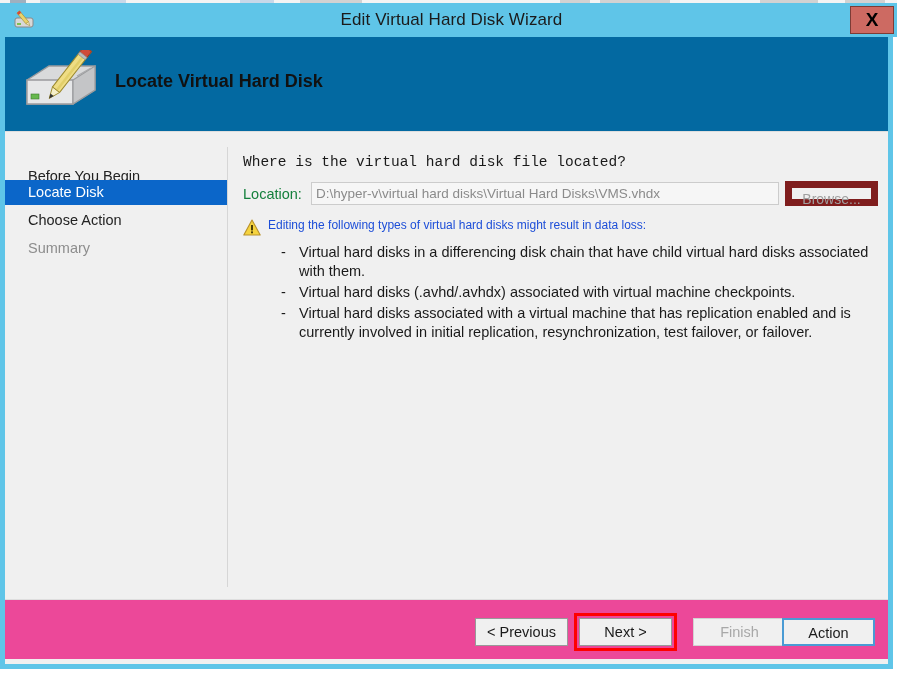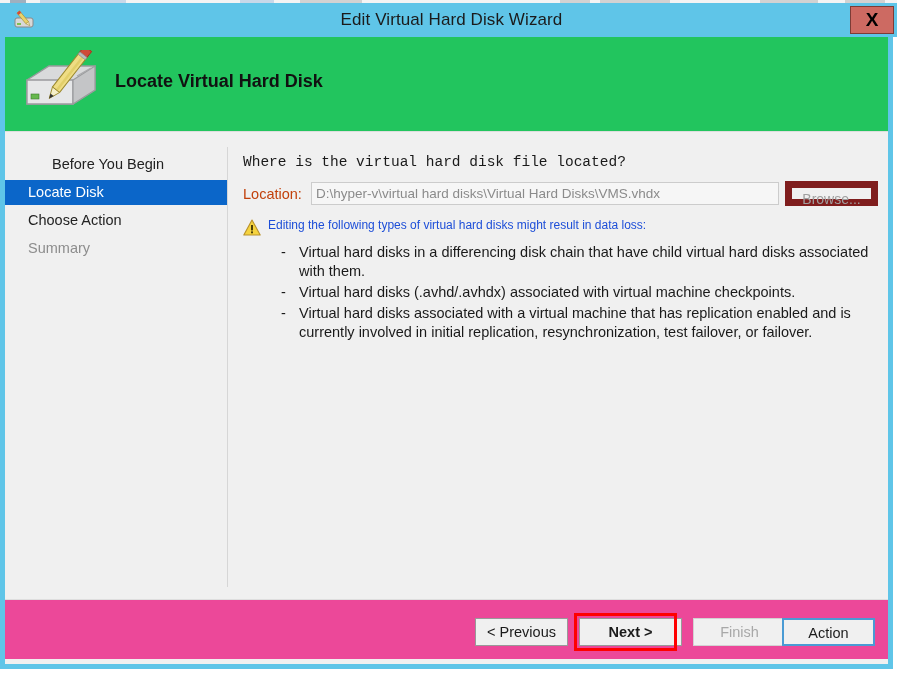--- a/index.html
+++ b/index.html
@@ -90,21 +90,21 @@
     cursor: pointer;
     font-family: "Liberation Sans", sans-serif;
   }
 
   
   #header-band {
     position: absolute;
     left: 0; top: 34px;
     width: 883px;
     height: 95px;
-    background: #22c55e;
+    background: #0369a1;
     border-bottom: 1px solid #dedede;
     box-sizing: border-box;
   }
   #header-icon {
     position: absolute;
     left: 14px; top: 13px;
     width: 84px; height: 68px;
   }
   #header-title {
     position: absolute;
@@ -168,21 +168,21 @@
     position: absolute;
     left: 6px; top: 21px;
     font-size: 14.5px;
     color: #1a1a1a;
     font-family: Liberation Mono, monospace;
   }
   #location-label {
     position: absolute;
     left: 6px; top: 53px;
     font-size: 14.5px;
-    color: #c2410c;
+    color: #15803d;
   }
   #location-input {
     position: absolute;
     left: 74px; top: 49px;
     width: 468px;
     height: 23px;
     box-sizing: border-box;
     border: 1px solid #cccccc;
     background: #f6f6f6;
     color: #8b8b8b;
@@ -261,21 +261,21 @@
     background: #f0f0f0;
     border: 1px solid #999999;
     font-size: 14.5px;
     font-family: "Liberation Sans", sans-serif;
     color: #1a1a1a;
     text-align: center;
     line-height: 26px;
     cursor: pointer;
   }
   #previous-button { left: 470px; width: 93px; }
-  #next-button     { left: 574px; width: 103px; font-weight: bold; }
+  #next-button     { left: 574px; width: 93px; }
   #finish-button   { left: 673px; width: 93px; color:#a8a8a8; border-color:#d2d2d2; cursor: default; margin-left: 15px; }
   #cancel-button   { left: 777px; width: 93px; border: 2px solid #4a9bd4; }
 
   #next-highlight {
     position: absolute;
     left: 569px; top: 13px;
     width: 103px;
     height: 38px;
     border: 3px solid #ff0000;
     box-sizing: border-box;
@@ -339,21 +339,21 @@
         </g>
       </svg>
     </span>
 
     <div id="header-title">Locate Virtual Hard Disk</div>
   </div>
 
   <div id="wizard-body">
 
     <div id="sidebar">
-      <div class="nav-item" style="top:19px;margin-left:24px;">Before You Begin</div>
+      <div class="nav-item" style="top:31px;">Before You Begin</div>
       <div class="nav-item selected" style="top:47px;">Locate Disk</div>
       <div class="nav-item" style="top:75px;">Choose Action</div>
       <div class="nav-item disabled" style="top:103px;">Summary</div>
     </div>
     <div id="sidebar-divider"></div>
 
     <div id="content-pane">
 
       <div id="question-label">Where is the virtual hard disk file located?</div>
 

